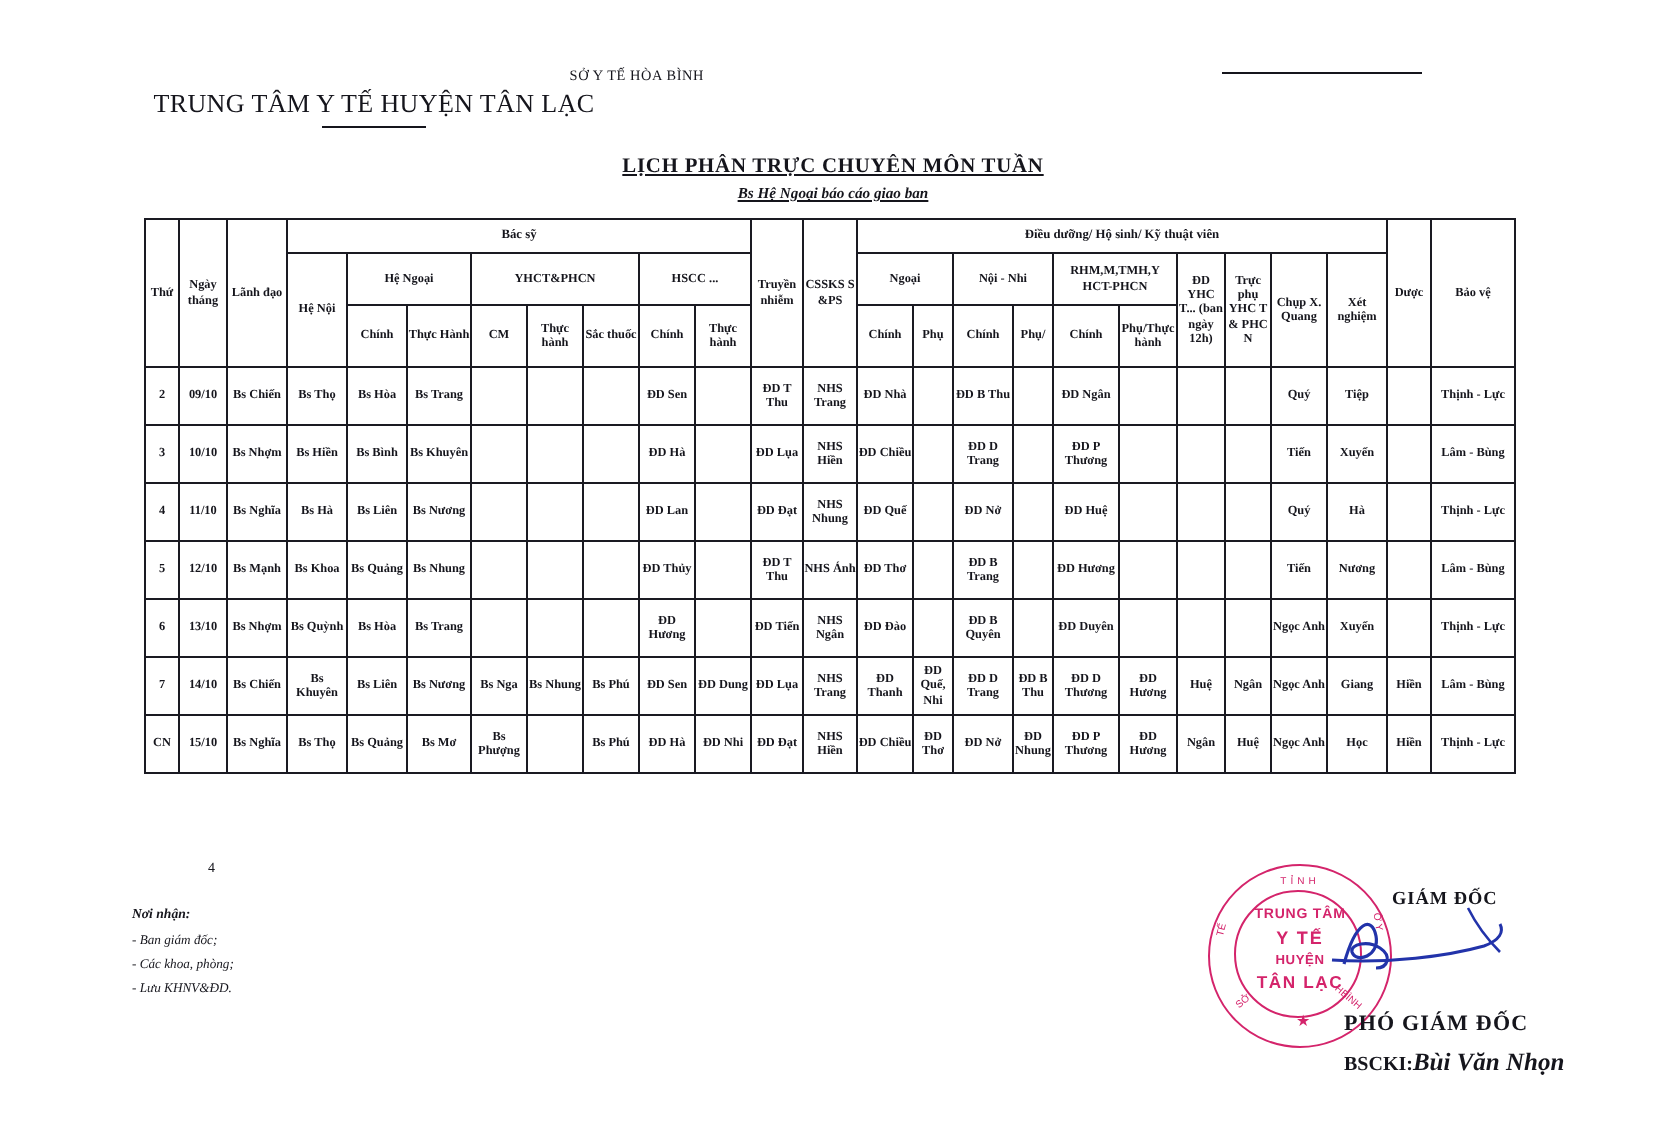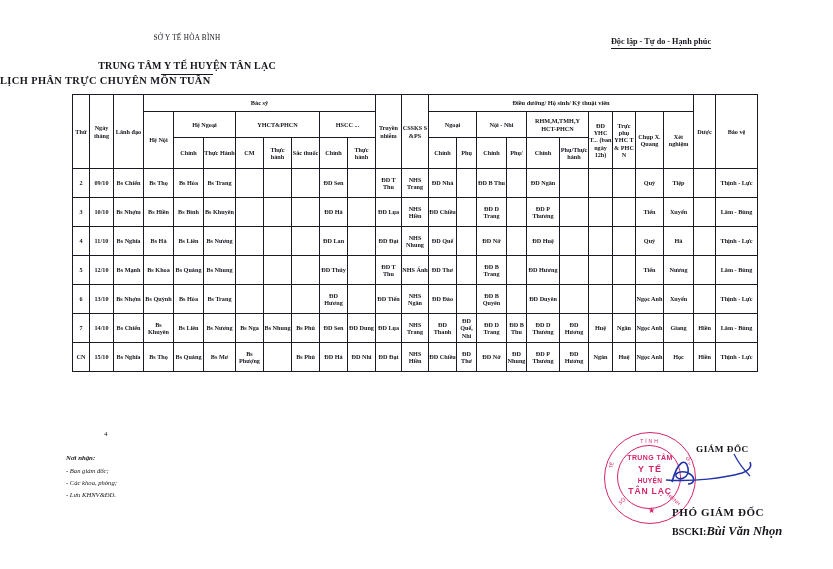--- a/index.html
+++ b/index.html
@@ -9,29 +9,29 @@
     font-family:"Liberation Serif", serif;
     color:#15151c;
     overflow:hidden;
     position:relative;
   }
   .page{position:relative;width:833px;height:569px;}
 
   
   .top{display:flex;justify-content:space-between;padding:34px 22px 0 22px;}
   .org{width:330px;text-align:center;}
-  .org .l1{font-size:7.2px;letter-spacing:.3px;}
-  .org .l2{font-size:10px;font-weight:bold;letter-spacing:.2px;margin-top:18px;}
+  .org .l1{font-size:7.2px;letter-spacing:.3px;text-align:right;}
+  .org .l2{font-size:13px;font-weight:normal;letter-spacing:.2px;margin-top:2px;}
   .org .rule{width:52px;height:1px;background:#15151c;margin:3px auto 0 auto;}
   .nation{width:300px;text-align:center;}
   .nation .l1{font-size:8.2px;font-weight:bold;letter-spacing:.1px;}
   .nation .l2{font-size:8.2px;font-weight:bold;margin-top:3px;}
   .nation .rule{width:100px;height:1px;background:#15151c;margin:2px auto 0 auto;}
 
-  .titleblock{text-align:left;}
+  .titleblock{text-align:center;margin-top:14px;text-decoration:underline;}
   .titleblock .t1{font-size:10.4px;font-weight:bold;letter-spacing:.4px;}
   .titleblock .t2{font-size:7.4px;font-style:italic;margin-top:2px;}
   .titleblock .t3{font-size:7.6px;font-style:italic;font-weight:bold;margin-top:3px;}
 
   
   .tablewrap{margin:8px 0 0 72px;}
   table{border-collapse:collapse;table-layout:fixed;}
   th,td{
     border:1px solid #1a1a22;
     font-size:6.2px;
@@ -85,27 +85,27 @@
 
 <div class="page">
 
   <div class="top">
     <div class="org">
       <div class="l1">SỞ Y TẾ HÒA BÌNH</div>
       <div class="l2">TRUNG TÂM Y TẾ HUYỆN TÂN LẠC</div>
       <div class="rule"></div>
     </div>
     <div class="nation">
-      <div class="l2">Độc lập - Tự do - Hạnh phúc</div>
       <div class="rule"></div>
     </div>
   </div>
 
   <div class="titleblock">
     <div class="t1">LỊCH PHÂN TRỰC CHUYÊN MÔN TUẦN</div>
+    <div class="t3">Bs Hệ Ngoại báo cáo giao ban</div>
   </div>
 
   <div class="tablewrap">
   <table>
     <colgroup>
       <col style="width:17px">
           <col style="width:24px">
           <col style="width:30px">
       <col style="width:30px">
           <col style="width:30px">

